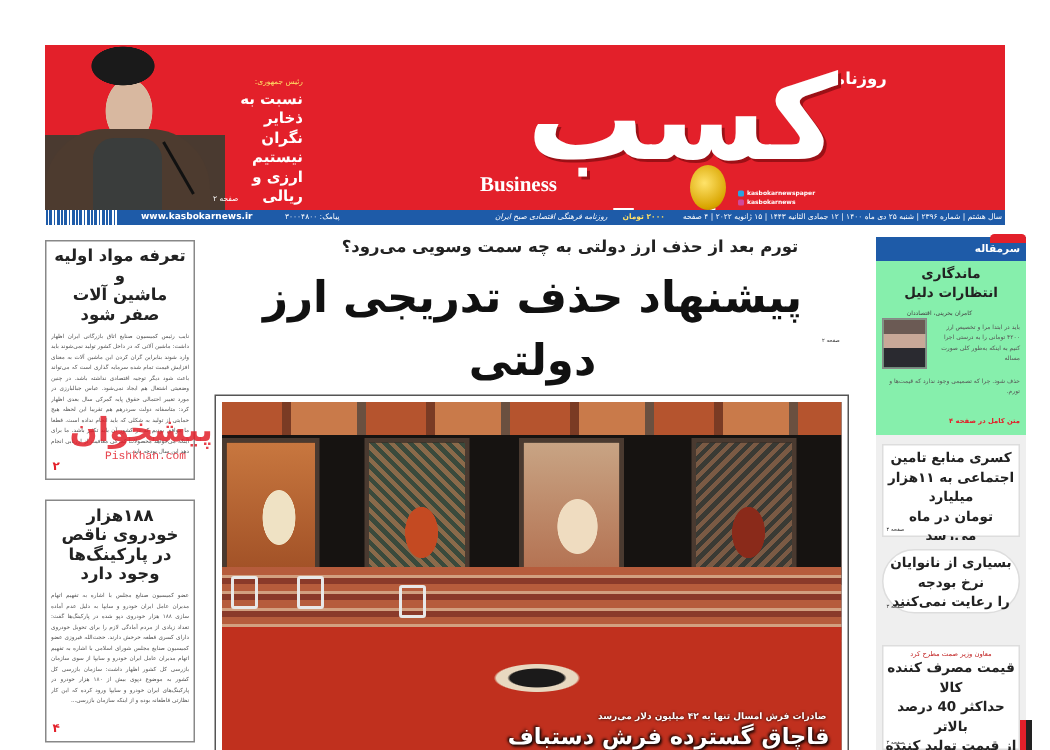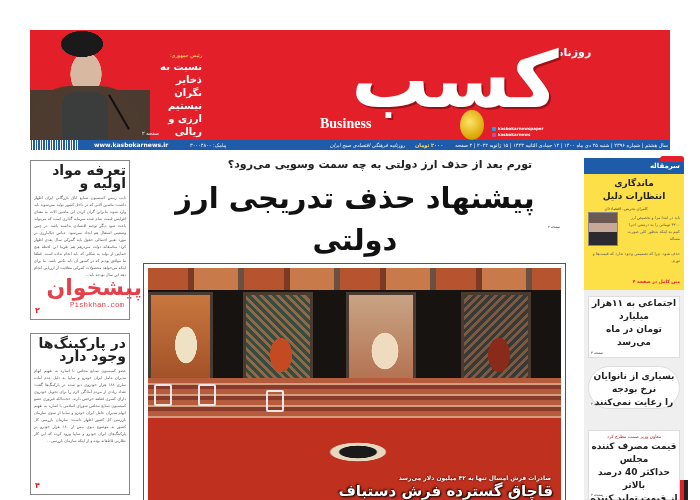--- a/index.html
+++ b/index.html
@@ -34,21 +34,21 @@
   .info-bar { position: absolute; left: 30px; top: 140px; width: 640px; height: 10px; background: #1e5ba8; color: #fff; font-size: 5px; line-height: 10px; }
   .barcode { position: absolute; left: 0; top: 0; width: 48px; height: 10px; background: repeating-linear-gradient(90deg, #fff 0 1px, #1e5ba8 1px 2px, #fff 2px 3px, #1e5ba8 3px 5px); }
   .info-bar .url { position: absolute; left: 64px; top: 0; font-size: 6px; font-weight: bold; }
   .info-bar .sms { position: absolute; left: 160px; top: 0; direction: rtl; }
   .info-bar .tagline { position: absolute; left: 300px; top: 0; direction: rtl; font-style: italic; }
   .info-bar .price { position: absolute; left: 385px; top: 0; color: #ffe066; font-weight: bold; direction: rtl; }
   .info-bar .issue { position: absolute; right: 2px; top: 0; direction: rtl; }
 
   
   .right-col { position: absolute; left: 584px; top: 158px; width: 100px; }
-  .editorial { position: absolute; left: 0; top: 0; width: 100px; height: 140px; background: #fde047; }
+  .editorial { position: absolute; left: 0; top: 0; width: 100px; height: 140px; background: #86efac; }
   .editorial-head { height: 16px; background: #1e5ba8; color: #fff; font-size: 7px; font-weight: bold; text-align: right; direction: rtl; padding: 4px 4px 0 0; position: relative; }
   .editorial-head .red-tab { position: absolute; right: 0; top: -2px; width: 24px; height: 6px; background: #e3202a; border-radius: 3px 3px 0 0; }
   .editorial .ed-title { font-size: 9px; font-weight: bold; text-align: center; direction: rtl; line-height: 13px; margin-top: 3px; color: #222; }
   .editorial .author { font-size: 4px; color: #444; direction: rtl; text-align: right; padding-right: 36px; margin-top: 3px; }
   .editorial .author-photo { position: absolute; left: 4px; top: 54px; width: 30px; height: 34px; background: linear-gradient(180deg, #6b5a54 0 30%, #c8a898 30% 60%, #2a2a30 60%); border: 1px solid #888; }
   .editorial .ed-body { position: absolute; right: 4px; top: 56px; width: 58px; font-size: 4px; line-height: 7px; color: #555; direction: rtl; text-align: right; }
   .editorial .ed-body2 { position: absolute; left: 4px; top: 92px; width: 92px; font-size: 4px; line-height: 7px; color: #555; direction: rtl; text-align: right; }
   .editorial .ed-more { position: absolute; right: 4px; top: 121px; font-size: 4.5px; color: #e3202a; direction: rtl; font-weight: bold; }
 
   .side-box { position: absolute; left: 0; width: 100px; background: #efefef; padding: 6px 4px 0 4px; }
@@ -82,21 +82,21 @@
   .chair.c2 { left: 50px; top: 116px; }
   .chair.c3 { left: 118px; top: 122px; }
   .photo-kicker { position: absolute; right: 10px; top: 206px; font-size: 6px; font-weight: bold; color: #fff; direction: rtl; text-shadow: 0 0 2px #000; }
   .photo-headline { position: absolute; right: 8px; top: 214px; font-size: 15px; font-weight: bold; color: #fff; direction: rtl; text-shadow: 1px 1px 2px #000, -1px -1px 2px #000; letter-spacing: -0.5px; }
   .photo-subline { position: absolute; right: 8px; top: 233px; font-size: 6px; font-weight: bold; color: #111; background: #fff04a; direction: rtl; padding: 0 2px; }
   .photo-page { position: absolute; left: 2px; top: 253px; font-size: 3.5px; color: #333; direction: rtl; }
   .page-flag-main { position: absolute; left: 548px; top: 225px; font-size: 3.5px; color: #333; direction: rtl; }
 
   
   .left-box { position: absolute; left: 30px; width: 100px; border: 1px solid #888; background: #fff; padding: 3px 3px 0 3px; }
-  .left-box .lb-title { font-size: 14px; font-weight: bold; text-align: right; direction: rtl; line-height: 13px; color: #222; }
+  .left-box .lb-title { font-size: 11px; font-weight: bold; text-align: center; direction: rtl; line-height: 13px; color: #222; }
   .left-box .lb-body { font-size: 3.8px; line-height: 7px; color: #555; direction: rtl; text-align: justify; margin-top: 4px; }
   .left-box .lb-page { font-size: 8px; font-weight: bold; color: #e3202a; direction: rtl; text-align: left; padding: 1px 0 2px 2px; }
   .watermark { position: absolute; left: 52px; top: 275px; width: 90px; height: 50px; text-align: center; direction: rtl; pointer-events: none; }
   .watermark .wm-fa { font-size: 22px; font-weight: bold; color: rgba(226,32,42,0.85); line-height: 26px; }
   .watermark .wm-en { font-size: 7.5px; color: rgba(226,32,42,0.85); font-family: Liberation Mono, monospace; direction: ltr; }
 </style>
 </head>
 <body>
 
 <div class="red-banner">
@@ -135,25 +135,27 @@
   <div class="barcode"></div>
   <span class="url">www.kasbokarnews.ir</span>
   <span class="sms">پیامک: ۳۰۰۰۴۸۰۰</span>
   <span class="tagline">روزنامه فرهنگی اقتصادی صبح ایران</span>
   <span class="price">۲۰۰۰ تومان</span>
   <span class="issue">سال هشتم | شماره ۲۳۹۶ | شنبه ۲۵ دی ماه ۱۴۰۰ | ۱۲ جمادی الثانیه ۱۴۴۳ | ۱۵ ژانویه ۲۰۲۲ | ۴ صفحه</span>
 </div>
 
 <div class="left-box" style="top:160px; height:160px;">
   <div class="lb-title">تعرفه مواد اولیه و</div>
+  <div class="lb-title">ماشین آلات صفر شود</div>
   <div class="lb-body" style="height:112px; overflow:hidden;">نایب رئیس کمیسیون صنایع اتاق بازرگانی ایران اظهار داشت: ماشین آلاتی که در داخل کشور تولید نمی‌شوند باید وارد شوند بنابراین گران کردن این ماشین آلات به معنای افزایش قیمت تمام شده سرمایه گذاری است که می‌تواند باعث شود دیگر توجیه اقتصادی نداشته باشد. در چنین وضعیتی اشتغال هم ایجاد نمی‌شود. عباس جبالبارزی در مورد تغییر احتمالی حقوق پایه گمرکی سال بعدی اظهار کرد: متاسفانه دولت سردرهم هم تقریبا این لحظه هیچ حمایتی از تولید به شکلی که باید انجام نداده است. قطعا ما موافق بودیم که در کشور آن باید تکثیر باشد. ما برای اینکه می‌خواهد محصولات کمرکی معافیت از ارزیابی انجام دهد این سال بودجه باید...</div>
   <div class="lb-page" style="position:absolute; left:2px; bottom:2px;">۲</div>
 </div>
 
 <div class="left-box" style="top:333px; height:162px;">
+  <div class="lb-title">۱۸۸هزار خودروی ناقص</div>
   <div class="lb-title">در پارکینگ‌ها وجود دارد</div>
   <div class="lb-body" style="height:112px; overflow:hidden;">عضو کمیسیون صنایع مجلس با اشاره به تفهیم اتهام مدیران عامل ایران خودرو و سایپا به دلیل عدم آماده سازی ۱۸۸ هزار خودروی دپو شده در پارکینگ‌ها گفت: تعداد زیادی از مردم آمادگی لازم را برای تحویل خودروی دارای کسری قطعه خرخش دارند. حجت‌الله فیروزی عضو کمیسیون صنایع مجلس شورای اسلامی با اشاره به تفهیم اتهام مدیران عامل ایران خودرو و سایپا از سوی سازمان بازرسی کل کشور اظهار داشت: سازمان بازرسی کل کشور به موضوع دپوی بیش از ۱۸۰ هزار خودرو در پارکینگ‌های ایران خودرو و سایپا ورود کرده که این کار نظارتی قاطعانه بوده و از اینکه سازمان بازرسی...</div>
   <div class="lb-page" style="position:absolute; left:2px; bottom:2px;">۴</div>
 </div>
 
 <div class="watermark">
   <div class="wm-fa">پیشخوان</div>
   <div class="wm-en">Pishkhan.com</div>
 </div>
 
@@ -191,39 +193,40 @@
     <div class="ed-title" style="margin-top:0">انتظارات دلیل</div>
     <div class="author">کامران بحرینی، اقتصاددان</div>
     <div class="author-photo"></div>
     <div class="ed-body">باید در ابتدا مرا و تخصیص ارز ۴۲۰۰ تومانی را به درستی اجرا کنیم به اینکه به‌طور کلی صورت مساله</div>
     <div class="ed-body2">حذف شود. چرا که تصمیمی وجود ندارد که قیمت‌ها و تورم.</div>
     <div class="ed-more">متن کامل در صفحه ۴</div>
   </div>
 
   <div class="side-box" style="top:132px; height:70px;">
     <div class="box-inner" style="height:62px; position:relative;">
+      <div class="sb-title">کسری منابع تامین</div>
       <div class="sb-title" style="padding-top:0">اجتماعی به ۱۱هزار میلیارد</div>
       <div class="sb-title" style="padding-top:0">تومان در ماه می‌رسد</div>
       <div class="sb-page" style="position:absolute; left:2px; bottom:0;">صفحه ۴</div>
     </div>
   </div>
 
   <div class="side-box" style="top:202px; height:64px;">
     <div class="box-inner" style="height:43px; position:relative;border-radius:26px;">
       <div class="sb-title">بسیاری از نانوایان</div>
       <div class="sb-title" style="padding-top:0">نرخ بودجه</div>
       <div class="sb-title" style="padding-top:0">را رعایت نمی‌کنند</div>
       <div class="sb-page" style="position:absolute; left:2px; bottom:0;">صفحه ۳</div>
     </div>
   </div>
 
   <div class="side-box" style="top:266px; height:76px;">
     <div class="box-inner" style="height:70px; position:relative;">
       <div class="sb-kicker">معاون وزیر صمت مطرح کرد</div>
-      <div class="sb-title" style="padding-top:1px">قیمت مصرف کننده مجلس</div>
+      <div class="sb-title" style="padding-top:1px">قیمت مصرف کننده کالا</div>
       <div class="sb-title" style="padding-top:0">حداکثر 40 درصد بالاتر</div>
       <div class="sb-title" style="padding-top:0">از قیمت تولید کننده</div>
       <div class="sb-page" style="position:absolute; left:2px; bottom:0;">صفحه ۳</div>
     </div>
   </div>
 </div>
 
 <div class="flag">
   <div class="f1"></div>
   <div class="f2"></div>

